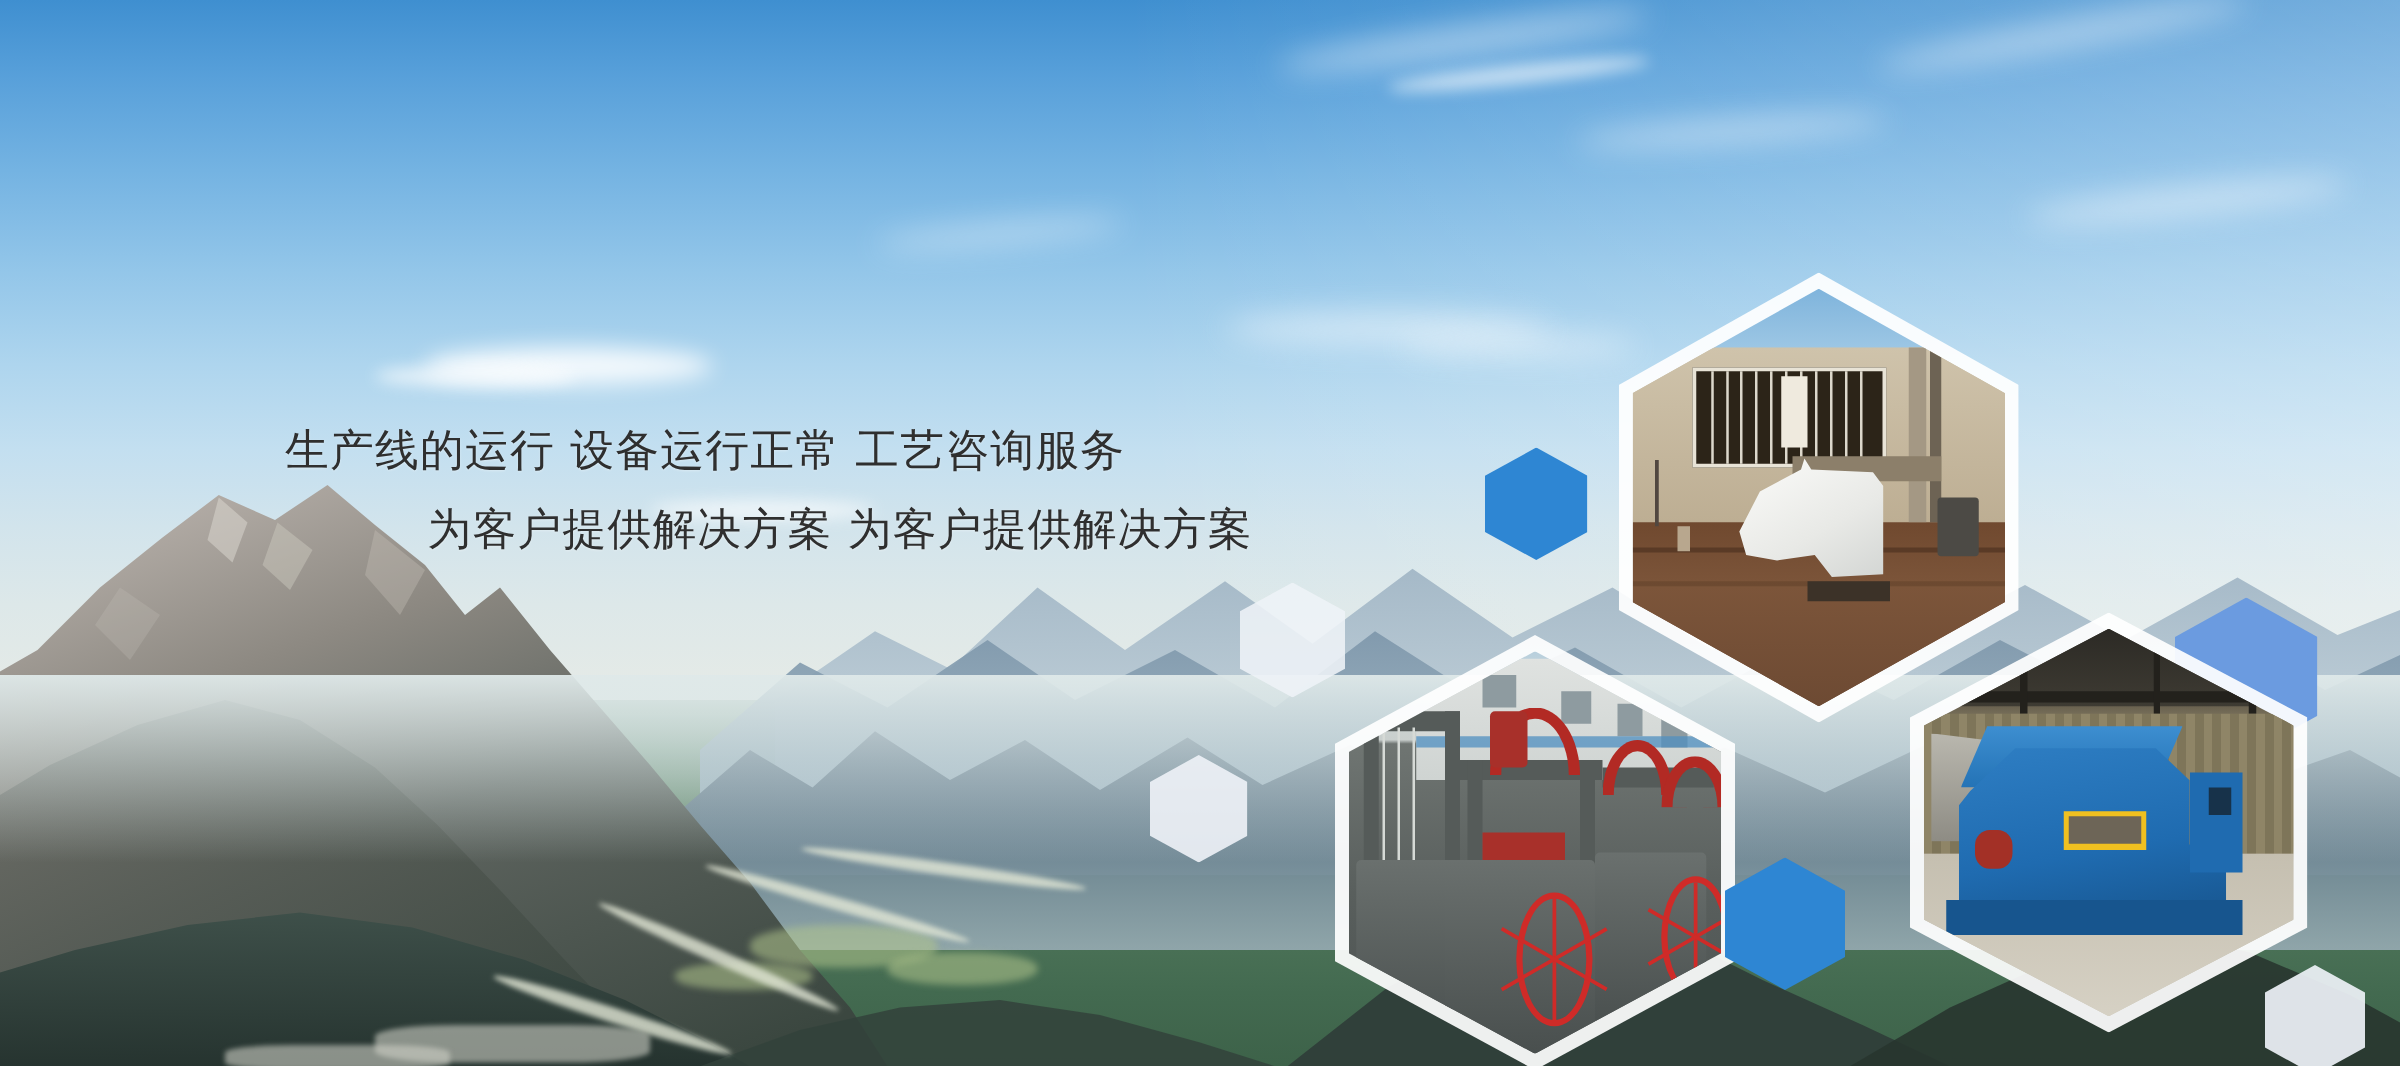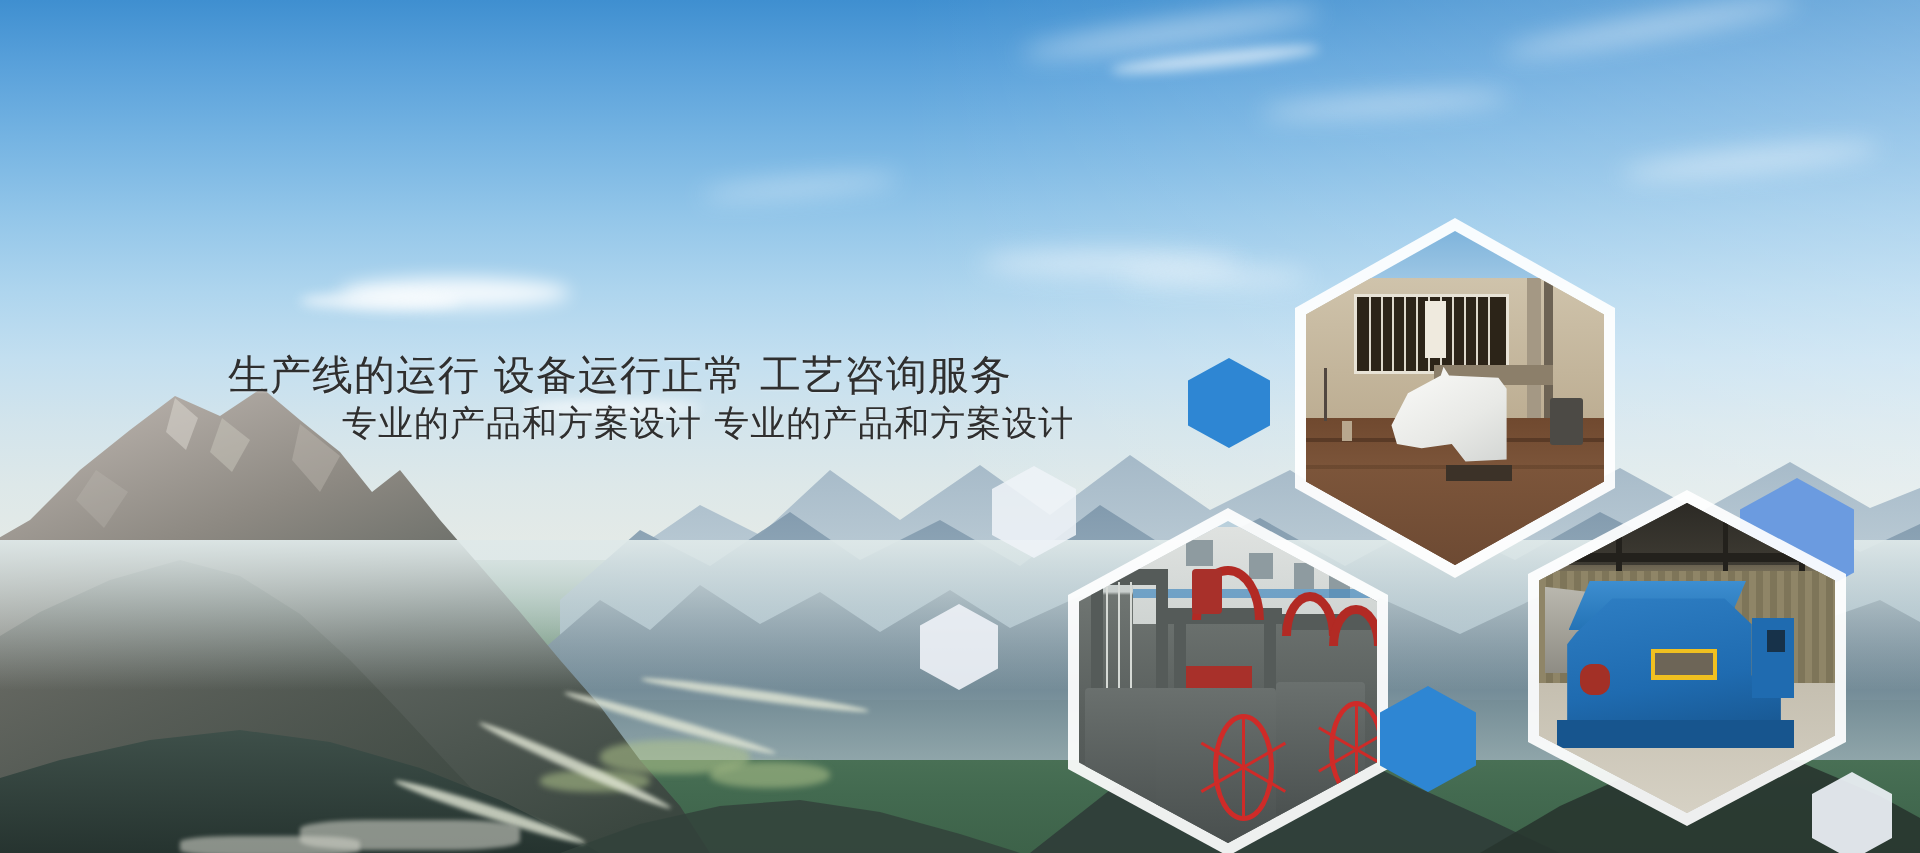--- a/index.html
+++ b/index.html
@@ -150,21 +150,21 @@
 
   
   .headline{
     position:absolute;
     color:#2f2f2f;
     font-weight:400;
     letter-spacing:1px;
     white-space:nowrap;
     text-shadow:0 1px 2px rgba(255,255,255,.35);
   }
-  .line1{left:228px;top:348px;font-size:41px;}
+  .line1{left:228px;top:337px;font-size:35px;}
   .line2{left:342px;top:400px;font-size:35px;}
 </style>
 </head>
 <body>
 
 <div id="stage">
 
   <div class="bg">
 
     <div class="sky"></div>
@@ -358,15 +358,15 @@
           </div>
         <div class="redm"></div>
         <div class="base"></div>
       </div>
     </div>
   </div>
 
   <div class="hex" style="left:1380px;top:686px;width:96px;height:106px;background:#2e86d3;"></div>
 
   <div class="headline line1">生产线的运行 设备运行正常 工艺咨询服务</div>
-  <div class="headline line2">专业的产品和方案设计  专业的产品和方案设计</div>
+  <div class="headline line2">为客户提供解决方案  为客户提供解决方案</div>
 
 </div>
 
 </body></html>

